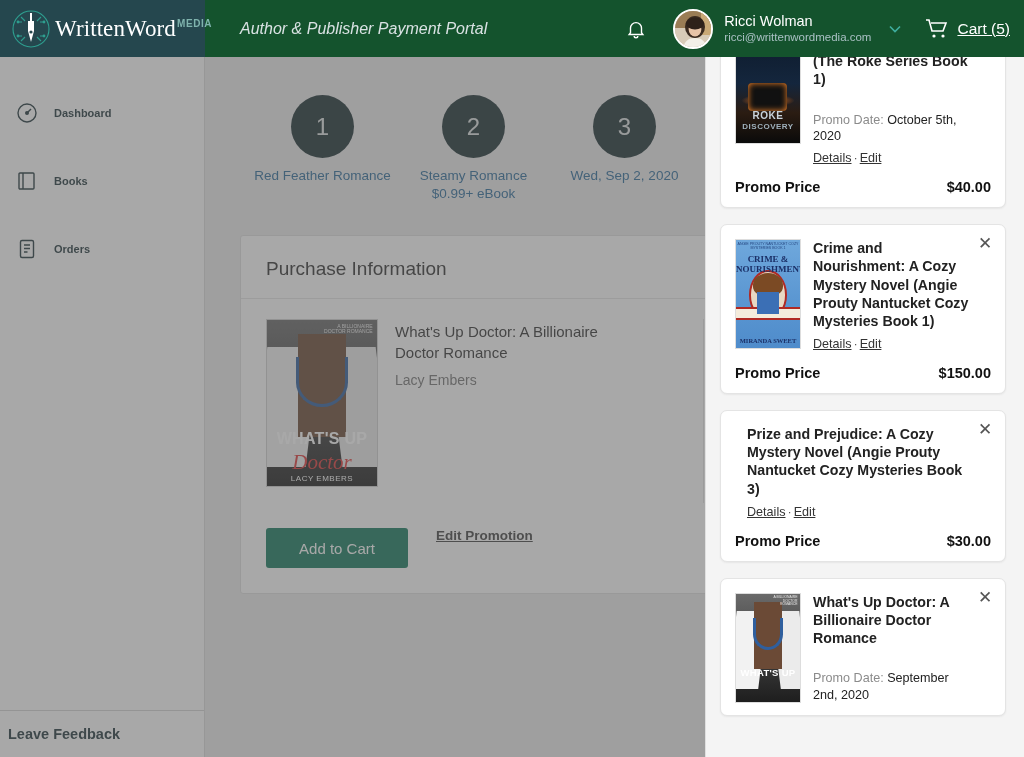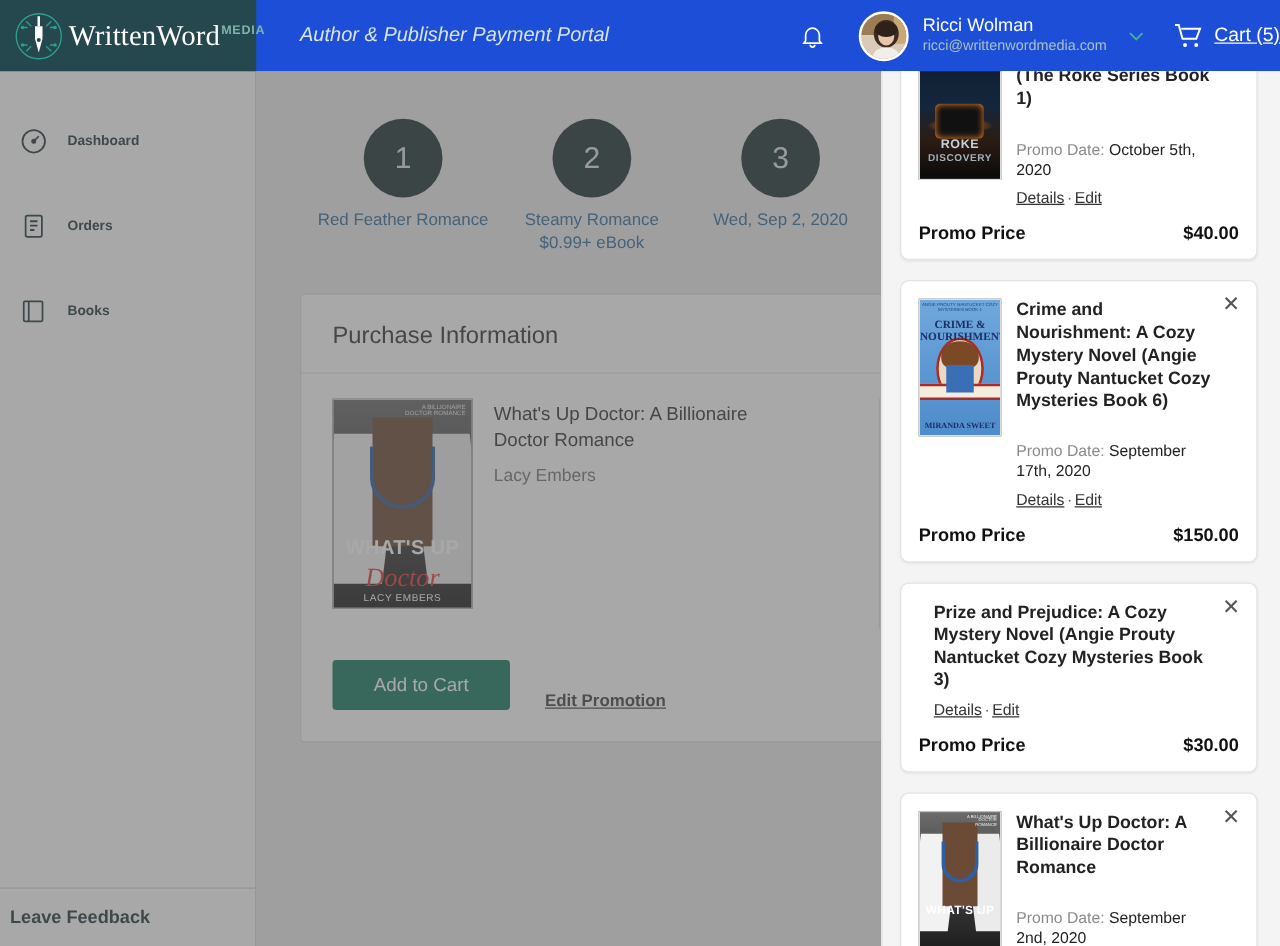--- a/index.html
+++ b/index.html
@@ -14,21 +14,21 @@
   #app {
     position: absolute; inset: 0;
     width: 1024px; height: 757px;
     background: #ededed;
   }
 
   
   .topbar {
     position: absolute; top: 0; left: 0;
     width: 1024px; height: 57px;
-    background: #1d4ed8;
+    background: #14532d;
     display: flex; align-items: center;
     z-index: 4;
   }
   .brand {
     width: 205px; height: 57px;
     background: #25474e;
     display: flex; align-items: center;
     padding-left: 10px;
     flex: 0 0 205px;
   }
@@ -54,20 +54,21 @@
     color: #d9e2e3;
     font-size: 16px;
     font-style: italic;
     margin-left: 35px;
     white-space: nowrap;
   }
   .topbar-right {
     margin-left: auto;
     display: flex; align-items: center;
     height: 57px;
+    padding-right: 14px;
   }
   .bell-btn {
     width: 34px; height: 34px;
     display: flex; align-items: center; justify-content: center;
     margin-right: 20px;
   }
   .avatar {
     width: 40px; height: 40px; border-radius: 50%;
     border: 2px solid #ffffff;
     overflow: hidden; flex: 0 0 40px;
@@ -192,21 +193,21 @@
     width: 210px; height: 36px;
     border: 1px solid #d8d8d8; border-radius: 3px;
     background: #fff; color: #9a9a9a; font-size: 14px;
     padding: 0 10px;
     font-family: "Liberation Sans", sans-serif;
   }
   .order-div2 { border-top: 1px solid #e6e6e6; margin: 15px 0 12px 0; }
   .totrow { display: flex; justify-content: space-between; font-size: 14px; color: #555; }
   .totrow.bold { font-weight: bold; color: #333; margin-top: 2px; }
   .card-foot {
-    display: flex; align-items: flex-end;
+    display: flex; align-items: flex-start;
     padding: 25px 25px 25px 25px;
   }
   .btn-primary {
     background: #157a5e; color: #ffffff;
     border: none; border-radius: 3px;
     width: 142px; height: 40px;
     font-size: 15px;
     font-family: "Liberation Sans", sans-serif;
   }
   .link-edit {
@@ -354,35 +355,35 @@
             <circle cx="12" cy="12" r="1.3" fill="#23383d"></circle>
         </svg>
       </span>
       <span class="nav-label">Dashboard</span>
     </div>
 
 
     <div class="nav-item">
       <span class="nav-ico">
         <svg width="24" height="24" viewBox="0 0 24 24" fill="none" stroke="#23383d" stroke-width="1.4">
+          <rect x="4" y="4" width="15" height="16" rx="1"></rect>
+            <path d="M8 4v16"></path>
+        </svg>
+      </span>
+      <span class="nav-label">Books</span>
+    </div>
+
+    <div class="nav-item">
+      <span class="nav-ico">
+        <svg width="24" height="24" viewBox="0 0 24 24" fill="none" stroke="#23383d" stroke-width="1.4">
           <rect x="5.5" y="3.5" width="13" height="17" rx="1.5"></rect>
           <path d="M9 8h6M9 11.5h6M9 15h3.5" stroke-width="1.5"></path>
         </svg>
       </span>
       <span class="nav-label">Orders</span>
-    </div>
-
-    <div class="nav-item">
-      <span class="nav-ico">
-        <svg width="24" height="24" viewBox="0 0 24 24" fill="none" stroke="#23383d" stroke-width="1.4">
-          <rect x="4" y="4" width="15" height="16" rx="1"></rect>
-            <path d="M8 4v16"></path>
-        </svg>
-      </span>
-      <span class="nav-label">Books</span>
     </div>
 
     <div class="feedback-bar">
       <span class="feedback-label">Leave Feedback</span>
     </div>
   </nav>
 
   <main class="main">
 
     <div class="steps steps-offset">
@@ -558,25 +559,21 @@
             <div class="cv-label hdr">ANGIE PROUTY NANTUCKET COZY MYSTERIES BOOK 1</div>
             <div class="oval"></div>
               <div class="hair"></div>
               <div class="band"></div>
               <div class="book"></div>
             <div class="cv-label tt">CRIME &amp; NOURISHMENT</div>
             <div class="cv-label bb">MIRANDA SWEET</div>
           </div>
         </div>
         <div class="cc-meta">
-          <div class="cc-title">Crime and Nourishment: A Cozy Mystery Novel (Angie Prouty Nantucket Cozy Mysteries Book 6)</div>
-          <div class="cc-date">
-            <span>Promo Date:</span>
-            <b>September 17th, 2020</b>
-          </div>
+          <div class="cc-title">Crime and Nourishment: A Cozy Mystery Novel (Angie Prouty Nantucket Cozy Mysteries Book 1)</div>
           <div class="cc-links">
             <a href="#">Details</a><span class="dot">·</span><a href="#">Edit</a>
           </div>
         </div>
       </div>
       <div class="cc-price">
         <span>Promo Price</span>
         <span>$150.00</span>
       </div>
     </div>

